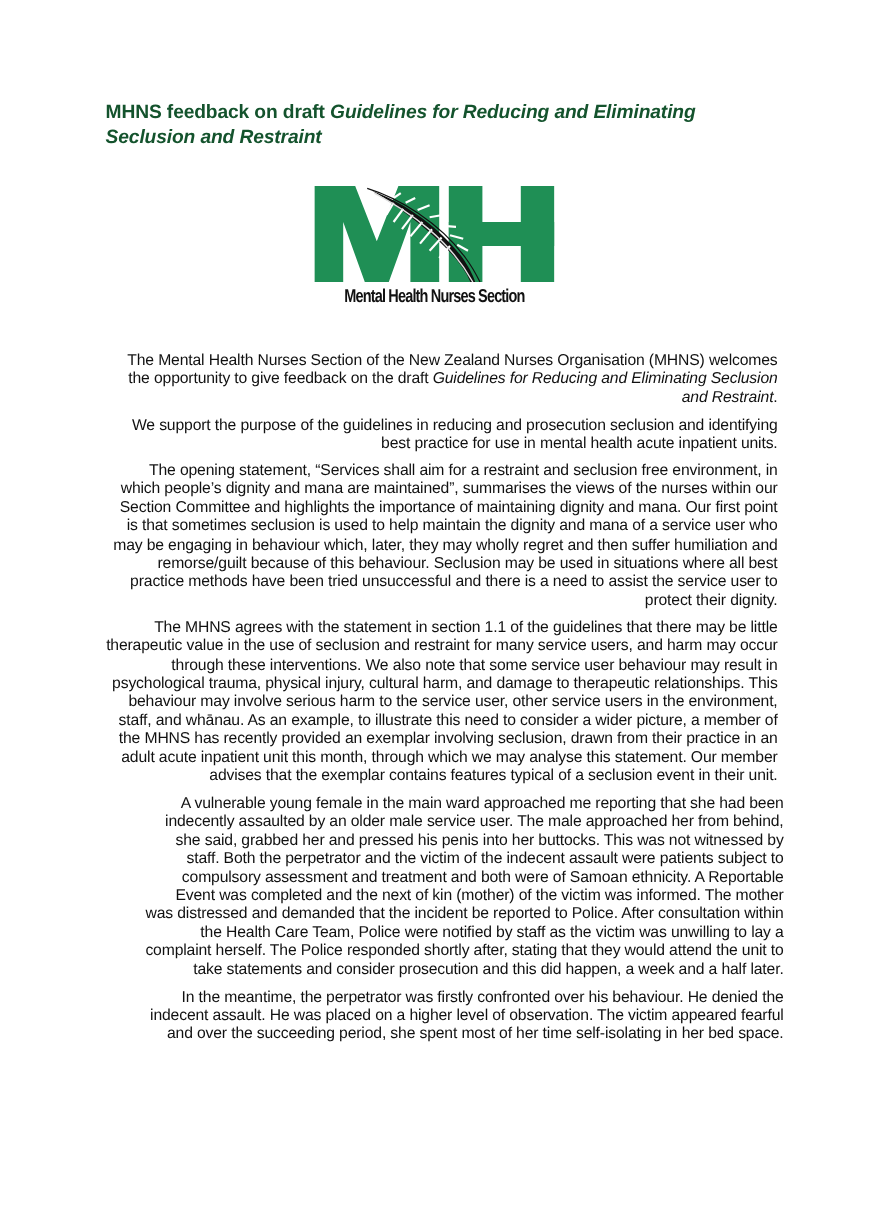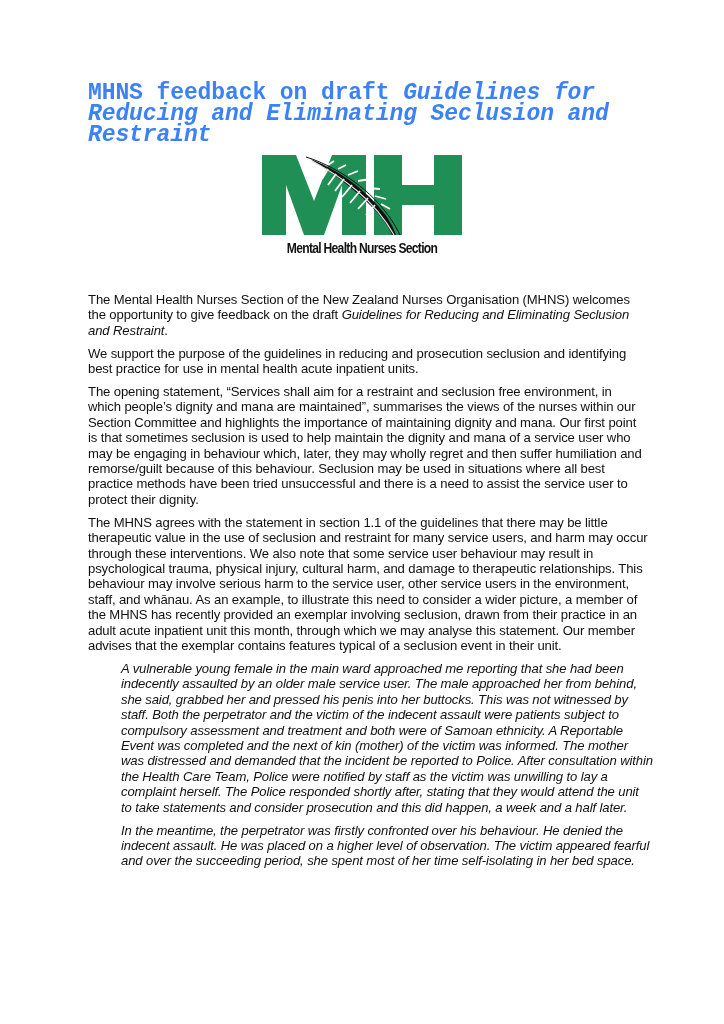--- a/index.html
+++ b/index.html
@@ -20,25 +20,25 @@
       left: 0; top: 0;
       width: 724px;
       height: 1024px;
     }
     .title {
       position: absolute;
       left: 88px;
       top: 83px;
       width: 560px;
       margin: 0;
-      font-family: Liberation Mono, monospace;
+      font-family: Liberation Sans, sans-serif;
       font-weight: bold;
-      font-size: 23px;
+      font-size: 16px;
       line-height: 21px;
-      color: #3b82f6;
+      color: #14532d;
       letter-spacing: -0.1px;
     }
     .title em { font-style: italic; }
 
     .logo {
       position: absolute;
       left: 262px;
       top: 155px;
       width: 241px;
       height: 110px;
@@ -66,29 +66,29 @@
     }
 
     .body {
       position: absolute;
       left: 88px;
       top: 292px;
       width: 560px;
       font-size: 13.1px;
       line-height: 15.4px;
       letter-spacing: -0.12px;
+      text-align: right;
     }
     .body p {
       margin: 0 0 7.5px 0;
     }
     .body p em { font-style: italic; }
     .quote {
       margin-left: 33px !important;
       width: 532px;
-      font-style: italic;
     }
   </style>
 </head>
 <body>
 
 <div class="page">
 
   <h1 class="title">
     <span>MHNS feedback on draft </span><em>Guidelines for Reducing and Eliminating Seclusion and Restraint</em>
   </h1>

